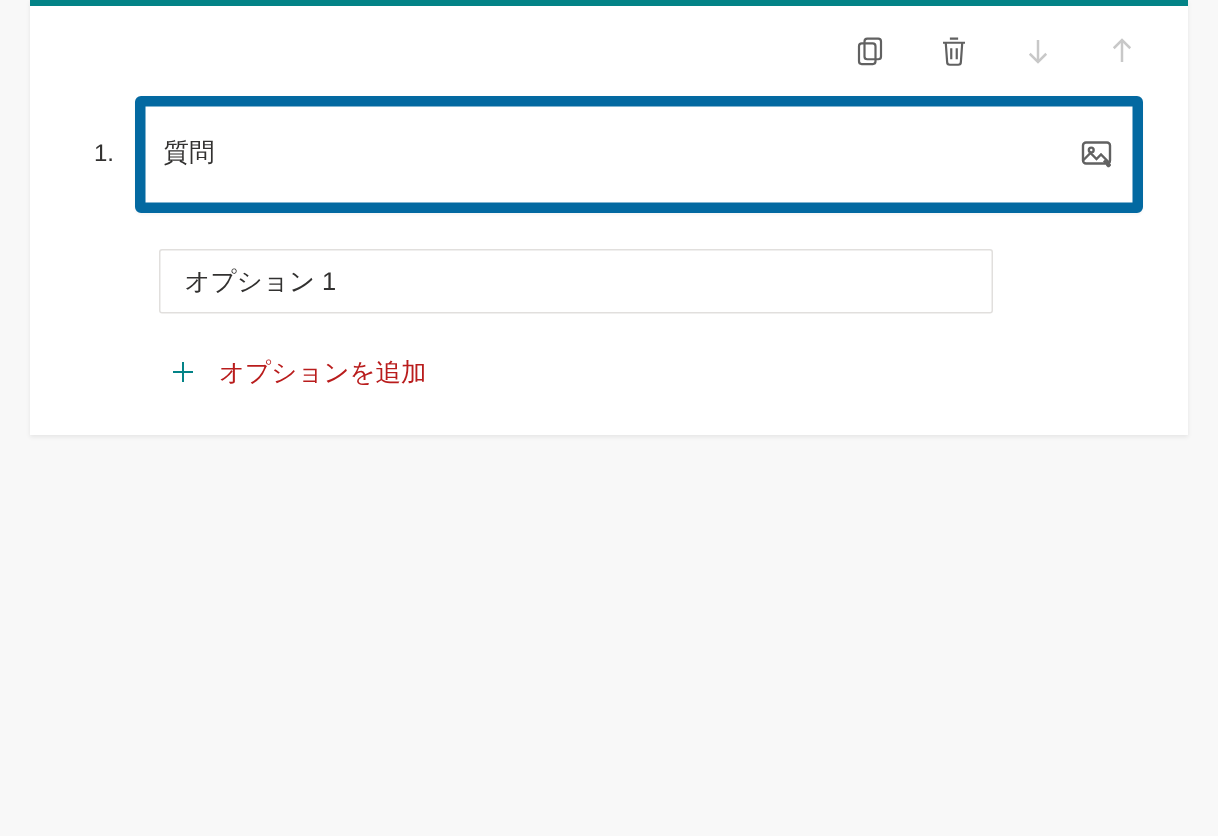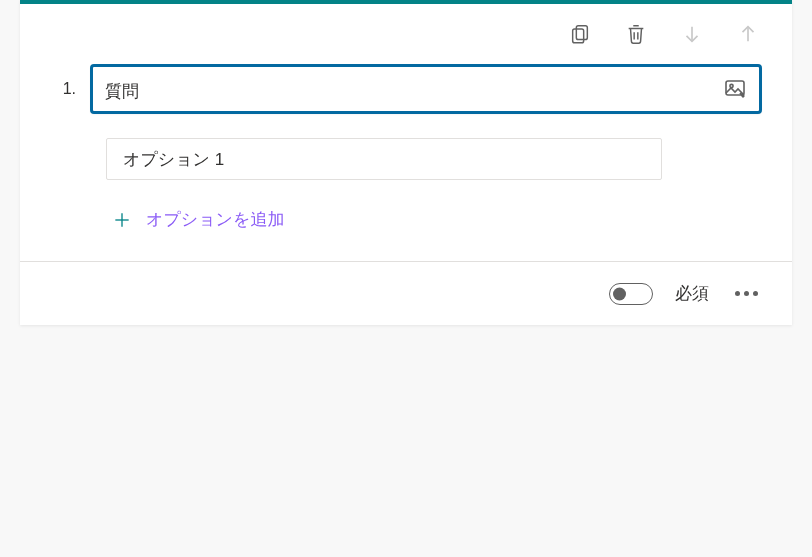--- a/index.html
+++ b/index.html
@@ -54,25 +54,25 @@
     }
     .question-number {
       font-size: 16px;
       color: #323130;
       min-width: 16px;
       text-align: right;
     }
     .question-input-wrap {
       flex: 1;
       display: flex;
-      align-items: flex-end;
-      background: #fff;
-      border: 3px solid #0369a1;
+      align-items: flex-start;
+      background: #fff;
+      border: 7px solid #0369a1;
       border-radius: 4px;
-      padding: 10px 12px;
+      padding: 20px 12px;
       box-shadow: 0 1px 2px rgba(0,0,0,0.04);
     }
     .question-input {
       flex: 1;
       border: none;
       outline: none;
       font-size: 17px;
       color: #323130;
       background: transparent;
     }
@@ -118,21 +118,21 @@
     .plus-icon {
       color: #038387;
       display: flex;
       align-items: center;
     }
     .plus-icon svg {
       width: 20px;
       height: 20px;
     }
     .add-option-text {
-      color: #8b5cf6;
+      color: #b91c1c;
       font-size: 17px;
     }
     .footer {
       border-top: 1px solid #e1dfdd;
       display: flex;
       justify-content: flex-end;
       align-items: center;
       gap: 22px;
       padding: 20px 30px;
     }
@@ -237,27 +237,14 @@
   <div class="add-option-row">
     <span class="plus-icon">
       <svg viewBox="0 0 24 24" fill="none" stroke="currentColor" stroke-width="1.6">
         <path d="M12 4v16"></path>
         <path d="M4 12h16"></path>
       </svg>
     </span>
     <span class="add-option-text">オプションを追加</span>
   </div>
 
-  <div class="footer">
-    <div class="toggle">
-      <div class="toggle-knob"></div>
-    </div>
-    <div class="required-label">必須</div>
-    <div class="more-btn">
-      <div class="dots">
-        <div class="dot"></div>
-        <div class="dot"></div>
-        <div class="dot"></div>
-      </div>
-    </div>
-  </div>
 
 </div>
 
 </body></html>

